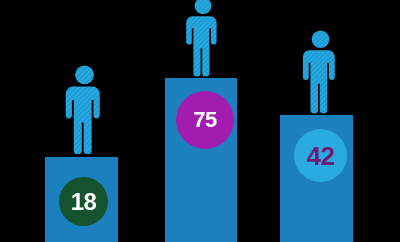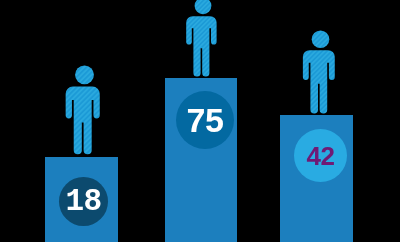--- a/index.html
+++ b/index.html
@@ -53,34 +53,34 @@
 
   <div class="bar" id="bar-1-el" style="left: 45px; width: 73px; height: 85px; background: rgb(28, 127, 190);"></div>
   <div class="figure" id="fig-1-el" style="left: 62px; top: 65px; width: 45px; height: 92px;">
     <svg viewBox="0 0 100 205" width="100%" height="100%" preserveAspectRatio="xMidYMax meet">
       <g fill="url(#diag-stripes)">
         <circle cx="50" cy="22" r="21"></circle>
         <path d="M50 48 h18 a16 16 0 0 1 16 16 v48 a7 7 0 0 1 -14 0 v-34 h-4 v112 a9 9 0 0 1 -18 0 v-62 h-4 v62 a9 9 0 0 1 -18 0 v-112 h-4 v34 a7 7 0 0 1 -14 0 v-48 a16 16 0 0 1 16 -16 z"></path>
       </g>
     </svg>
   </div>
-  <div class="value-circle" id="circ-1-el" style="left: 59px; top: 177px; width: 49px; height: 49px; background: #0c4a6e; color: rgb(255, 255, 255); font-size: 31px; font-family: Liberation Mono, monospace;">
+  <div class="value-circle" id="circ-1-el" style="left: 59px; top: 177px; width: 49px; height: 49px; background: #14532d; color: rgb(255, 255, 255); font-size: 24px;">
     <span>18</span>
   </div>
 
   <div class="bar" id="bar-2-el" style="left: 165px; width: 72px; height: 164px; background: rgb(28, 127, 190);"></div>
   <div class="figure" id="fig-2-el" style="left: 178px; top: -3px; width: 50px; height: 82px;">
     <svg viewBox="0 0 100 205" width="100%" height="100%" preserveAspectRatio="xMidYMax meet">
       <g fill="url(#diag-stripes)">
         <circle cx="50" cy="22" r="21"></circle>
         <path d="M50 48 h18 a16 16 0 0 1 16 16 v48 a7 7 0 0 1 -14 0 v-34 h-4 v112 a9 9 0 0 1 -18 0 v-62 h-4 v62 a9 9 0 0 1 -18 0 v-112 h-4 v34 a7 7 0 0 1 -14 0 v-48 a16 16 0 0 1 16 -16 z"></path>
       </g>
     </svg>
   </div>
-  <div class="value-circle" id="circ-2-el" style="left: 176px; top: 91px; width: 58px; height: 58px; background: #0369a1; color: rgb(255, 255, 255); font-size: 34px;">
+  <div class="value-circle" id="circ-2-el" style="left: 176px; top: 91px; width: 58px; height: 58px; background: #a21caf; color: rgb(255, 255, 255); font-size: 22px;">
     <span>75</span>
   </div>
 
   <div class="bar" id="bar-3-el" style="left: 280px; width: 73px; height: 127px; background: rgb(28, 127, 190);"></div>
   <div class="figure" id="fig-3-el" style="left: 298px; top: 30px; width: 45px; height: 86px;">
     <svg viewBox="0 0 100 205" width="100%" height="100%" preserveAspectRatio="xMidYMax meet">
       <g fill="url(#diag-stripes)">
         <circle cx="50" cy="22" r="21"></circle>
         <path d="M50 48 h18 a16 16 0 0 1 16 16 v48 a7 7 0 0 1 -14 0 v-34 h-4 v112 a9 9 0 0 1 -18 0 v-62 h-4 v62 a9 9 0 0 1 -18 0 v-112 h-4 v34 a7 7 0 0 1 -14 0 v-48 a16 16 0 0 1 16 -16 z"></path>
       </g>

